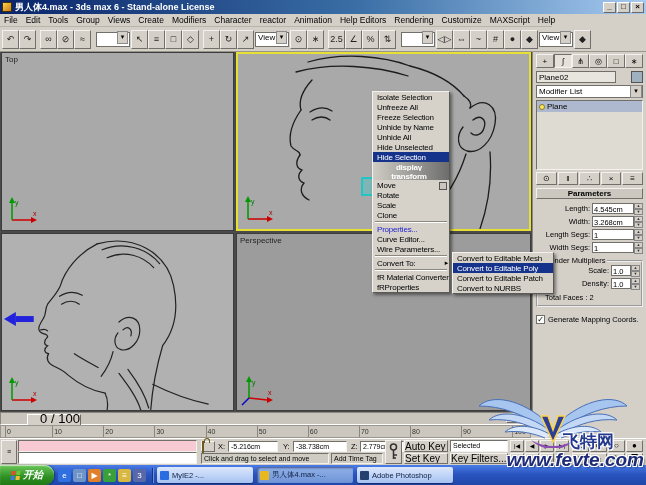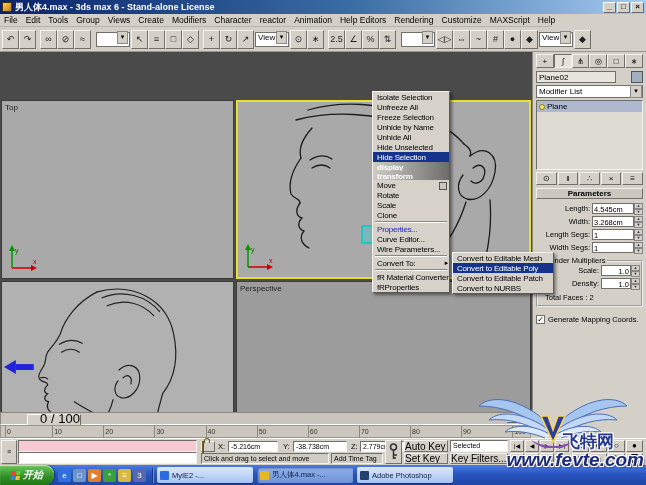--- a/index.html
+++ b/index.html
@@ -24,36 +24,36 @@
   padding:0 2px;border-bottom:1px solid #9a968e;overflow:hidden;}
 .tb-btn{width:17px;height:19px;background:#d4d0c8;border:1px solid;border-color:#f4f2ee #716f6a #716f6a #f4f2ee;
   display:flex;align-items:center;justify-content:center;font-size:9px;flex:none;overflow:hidden;color:#222;}
 .tb-combo{height:15px;min-width:34px;background:#fff;border:1px solid #716f6a;display:flex;align-items:center;
   padding:0 1px 4px 2px;font-size:8px;flex:none;margin:0 1px;}
 .tb-combo::after{content:"▾";margin-left:auto;font-size:7px;background:#d4d0c8;border:1px solid #8a8a8a;width:9px;height:11px;line-height:10px;text-align:center;}
 .tb-sep{width:4px;height:19px;flex:none;}
 
 
 .vp-bg{position:absolute;left:0;top:52px;width:532px;height:360px;background:#4a4a4a;}
-.vp{position:absolute;border:1px solid #3c3c3c;overflow:hidden;margin-top:48px;}
+.vp{position:absolute;border:1px solid #3c3c3c;overflow:hidden;}
 #vp-top{left:1px;top:52px;width:233px;height:179px;background:#a9a9a9;}
 #vp-face{left:236px;top:52px;width:295px;height:179px;background:#a9a9a9;border:2px solid #e6df35;}
 #vp-head{left:1px;top:233px;width:233px;height:178px;background:#b1b1b1;}
 #vp-persp{left:236px;top:233px;width:295px;height:178px;background:#9c9c9c;}
 .vp-label{position:absolute;left:3px;top:2px;font-size:8px;color:#222;}
 .sketch{position:absolute;left:0;top:0;width:100%;height:100%;}
 .tripod{position:absolute;left:4px;bottom:4px;}
 
 
 .quad{position:absolute;left:372px;top:91px;width:78px;background:#d6d2ca;z-index:30;font-size:8px;
   border:1px solid;border-color:#f4f2ee #5c5a56 #5c5a56 #f4f2ee;box-shadow:2px 2px 3px rgba(0,0,0,.45);letter-spacing:-.2px;}
 .q-item{height:10px;line-height:10px;padding:1px 8px 0 4px;white-space:nowrap;overflow:hidden;position:relative;}
 .q-item.highlight{background:#16338c;color:#fff;}
 .q-item.blue{color:#2222cc;}
-.q-item.header{background:linear-gradient(to right,#cfccc4,#6d6d6d);color:#fff;font-weight:bold;text-align:left;height:9px;line-height:9px;}
+.q-item.header{background:linear-gradient(to right,#cfccc4,#6d6d6d);color:#fff;font-weight:bold;text-align:center;height:9px;line-height:9px;}
 .q-item.sep{height:2px;margin:1px 2px;border-top:1px solid #8a877f;border-bottom:1px solid #fff;padding:0;}
 .q-item.arrow::after{content:"▸";position:absolute;right:1px;top:0;font-size:7px;}
 .q-item.item-box::after{content:"";position:absolute;right:2px;top:2px;width:6px;height:6px;border:1px solid #555;background:#cac6be;}
 .submenu{position:absolute;left:452px;top:252px;width:102px;background:#d6d2ca;z-index:31;font-size:8px;
   border:1px solid;border-color:#f4f2ee #5c5a56 #5c5a56 #f4f2ee;box-shadow:2px 2px 3px rgba(0,0,0,.45);letter-spacing:-.2px;}
 
 
 .cmd-panel{position:absolute;left:532px;top:52px;width:114px;height:360px;background:#d4d0c8;border-left:1px solid #8a8680;padding:2px 3px;}
 .panel-tabs{display:flex;height:15px;margin-bottom:2px;}
 .ptab{flex:1;height:14px;border:1px solid;border-color:#f4f2ee #716f6a #716f6a #f4f2ee;background:#d4d0c8;
@@ -68,21 +68,21 @@
 .stack-item{height:11px;display:flex;align-items:center;gap:2px;background:#aeb9cf;padding:0 2px;font-size:8px;}
 .bulb{width:6px;height:6px;border-radius:50%;background:#ffe860;border:1px solid #8a7a20;flex:none;}
 .stack-tools{display:flex;gap:1px;margin-bottom:3px;}
 .stool{flex:1;height:13px;border:1px solid;border-color:#f4f2ee #716f6a #716f6a #f4f2ee;background:#d4d0c8;
   display:flex;align-items:center;justify-content:center;font-size:8px;}
 .rollout{height:11px;border:1px solid;border-color:#f4f2ee #716f6a #716f6a #f4f2ee;background:#ccc8c0;
   text-align:center;font-size:8px;font-weight:bold;line-height:9px;margin-bottom:3px;}
 .param-row{display:flex;align-items:center;height:13px;}
 .p-label{flex:1;text-align:right;font-size:7.5px;padding-right:2px;white-space:nowrap;}
 .p-field{width:42px;height:11px;border:1px solid #716f6a;background:#fff;font-size:7.5px;padding:1px 1px;flex:none;overflow:hidden;}
-.p-field.narrow{width:30px;text-align:right;}
+.p-field.narrow{width:20px;}
 .spin{width:9px;height:11px;display:flex;flex-direction:column;flex:none;}
 .spin i{flex:1;border:1px solid #888;background:#d4d0c8;font-size:4px;line-height:4px;text-align:center;font-style:normal;color:#333;}
 .group-box{border:2px groove #eee;margin-top:6px;padding:2px 1px 3px 1px;position:relative;}
 .group-title{position:absolute;top:-6px;left:5px;background:#d4d0c8;font-size:7.5px;padding:0 2px;}
 .tf-text{font-size:7.5px;padding:3px 0 0 6px;}
 .cb-row{display:flex;align-items:center;gap:3px;margin-top:8px;}
 .cb{width:9px;height:9px;border:1px solid #716f6a;background:#fff;font-size:8px;line-height:8px;text-align:center;flex:none;}
 .cb-label{font-size:7.5px;white-space:nowrap;}
 
 

